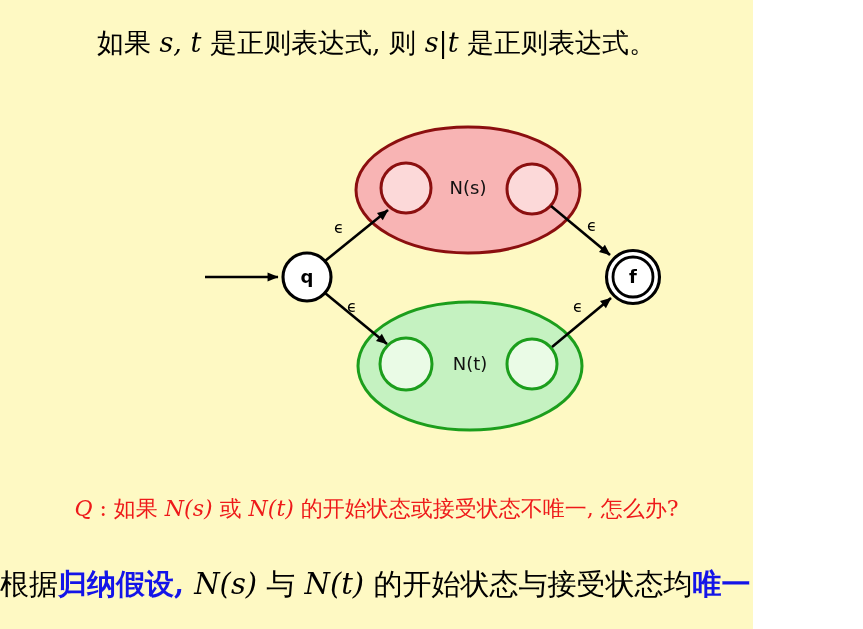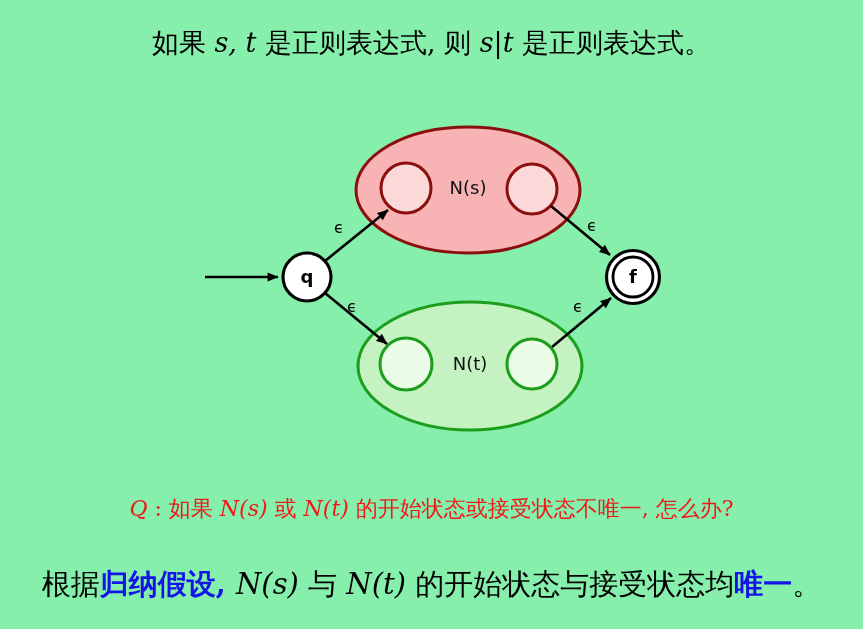--- a/index.html
+++ b/index.html
@@ -2,23 +2,23 @@
 <html><head>
 <meta charset="utf-8">
 <style>
   html, body {
     margin: 0;
     padding: 0;
     background: #ffffff;
   }
   .slide {
     position: relative;
-    width: 863px;
+    width: 753px;
     height: 629px;
-    background: #86efac;
+    background: #fef9c3;
     overflow: hidden;
     font-family: "DejaVu Serif", serif;
     color: #000000;
   }
   .textline {
     position: absolute;
     left: 0;
     width: 100%;
     text-align: center;
     white-space: nowrap;

